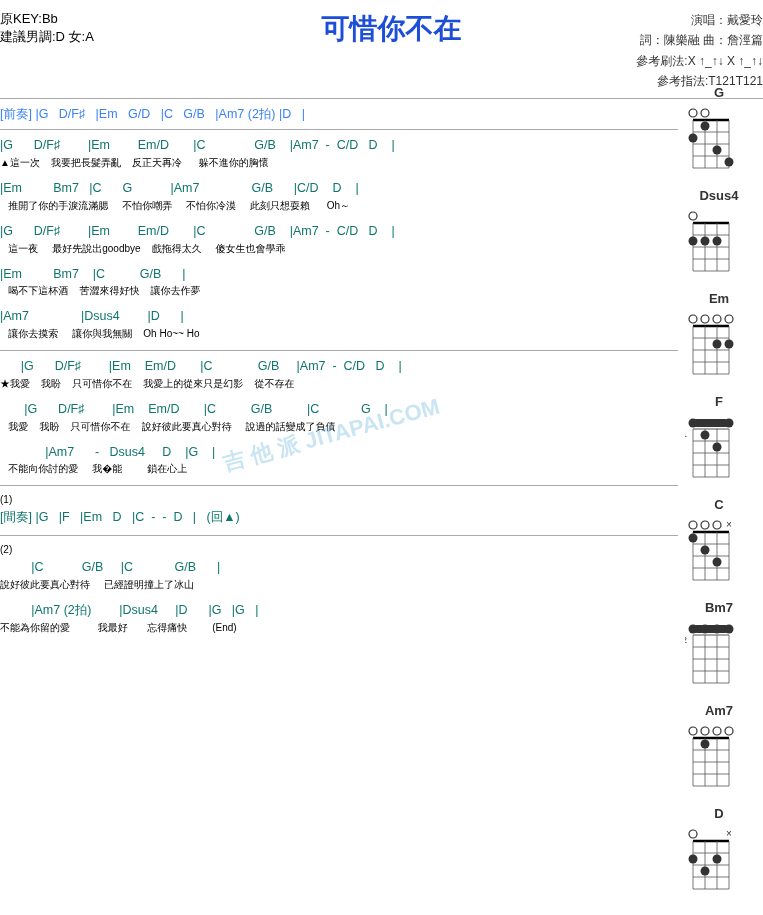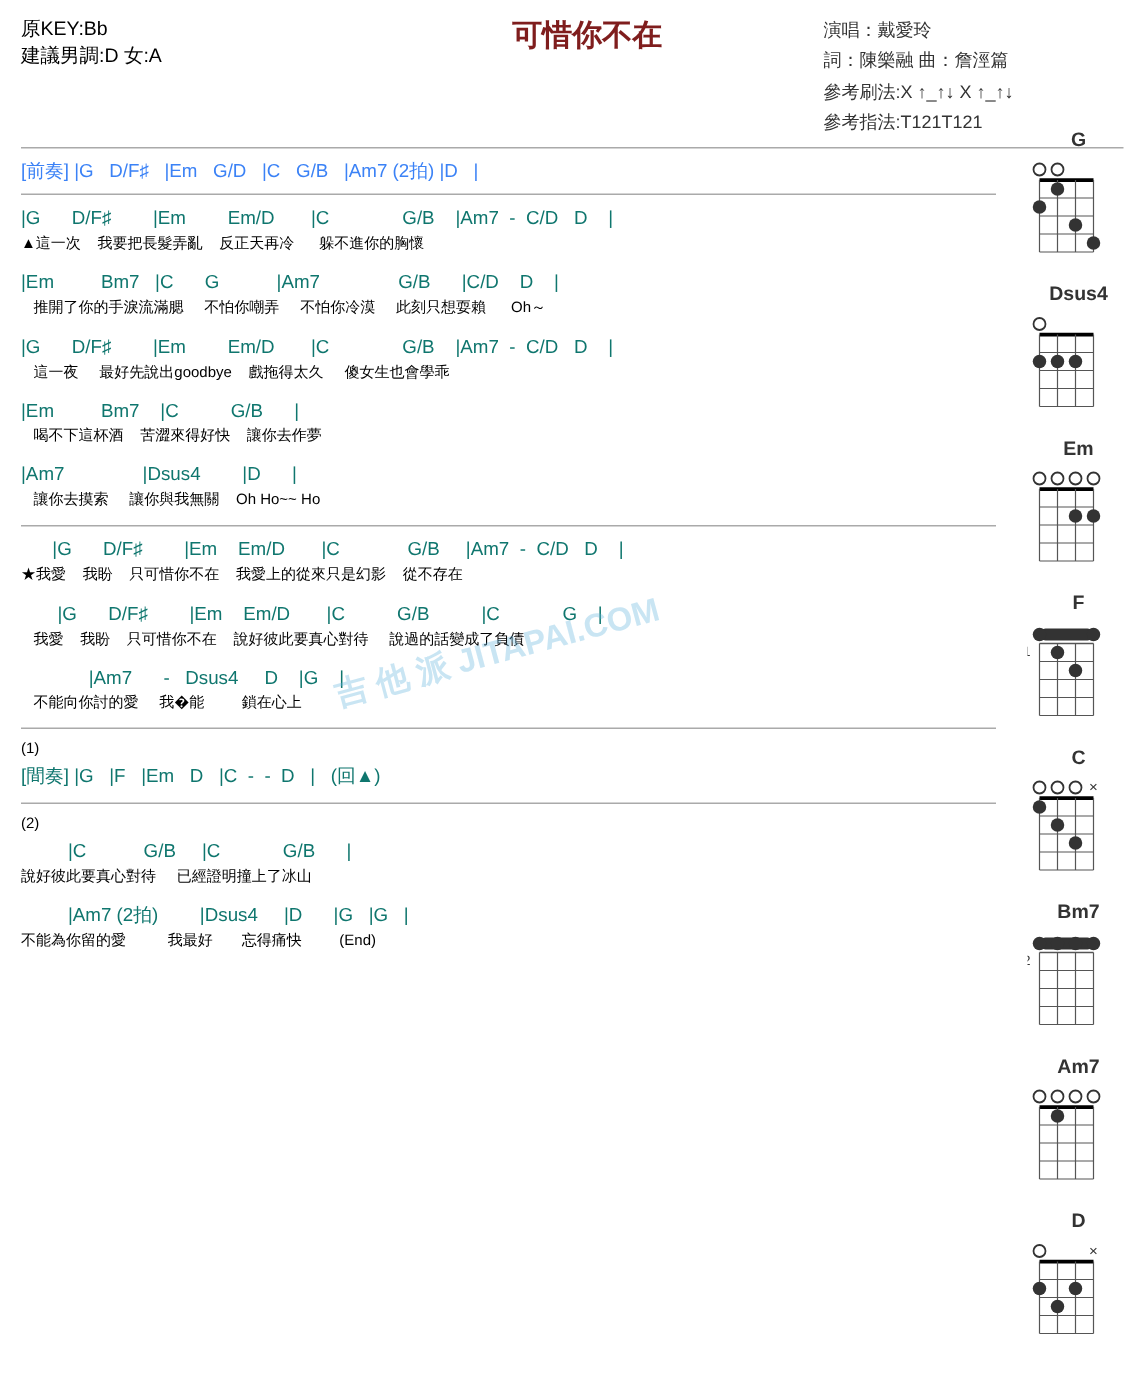--- a/index.html
+++ b/index.html
@@ -8,46 +8,46 @@
       min-height: 915px;
       background: #fff;
       font-family: '微軟正黑體', 'Microsoft JhengHei', Arial, sans-serif;
       font-size: 13px;
       color: #000;
       position: relative;
       overflow-x: hidden;
     }
     .main-container {
       width: 763px;
-      padding: 10px 14px;
+      padding: 10px 0;
       position: relative;
     }
     .song-title {
-      font-size: 20px;
+      font-size: 28px;
       font-weight: bold;
-      color: #7f1d1d;
+      color: #1d4ed8;
     }
     .top-row {
       display: flex;
       align-items: flex-start;
       margin-bottom: 5px;
     }
     .key-block {
       flex: 0 0 220px;
     }
     .title-block {
       flex: 1;
       text-align: center;
     }
     .info-block {
       flex: 0 0 200px;
       font-size: 12px;
       color: #333;
       line-height: 1.7;
-      text-align: left;
+      text-align: right;
     }
     .chord-diagrams {
       position: absolute;
       right: 10px;
       top: 85px;
       display: flex;
       flex-direction: column;
       gap: 8px;
     }
     .chord-diagram {

